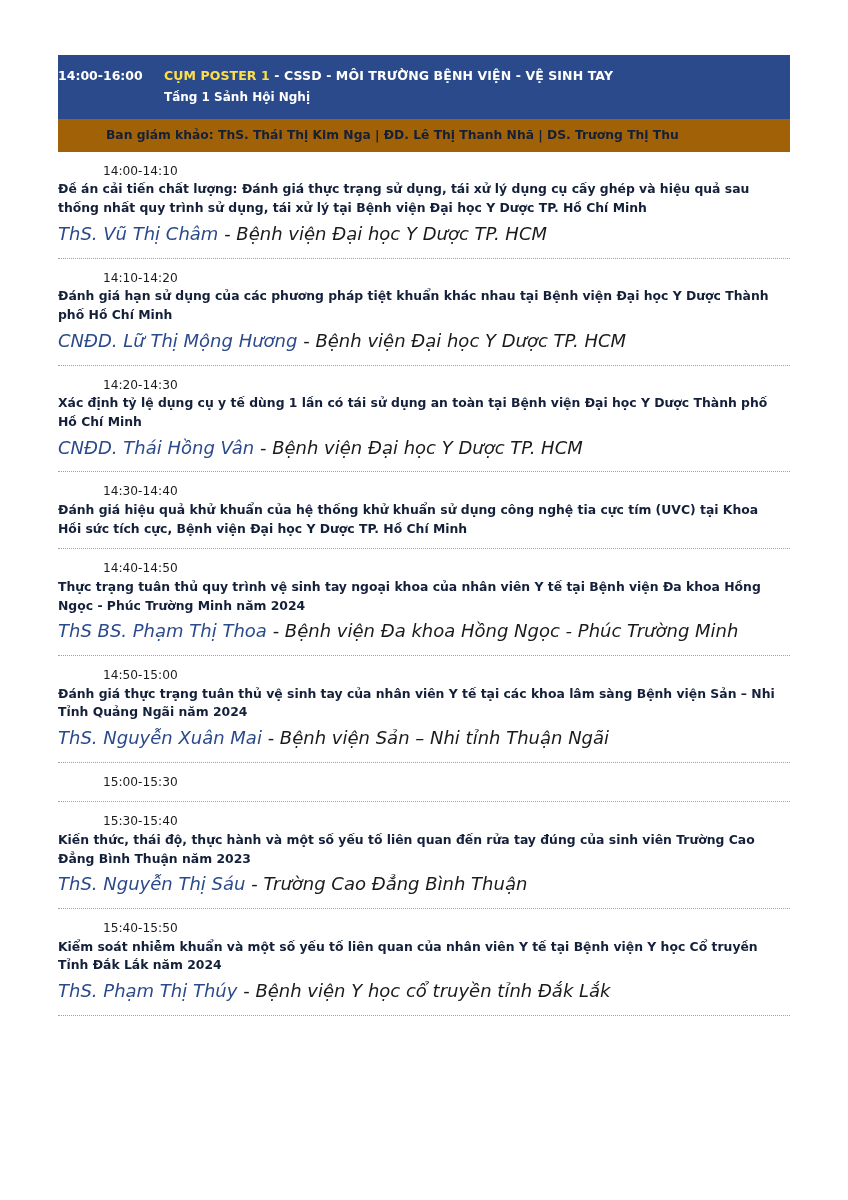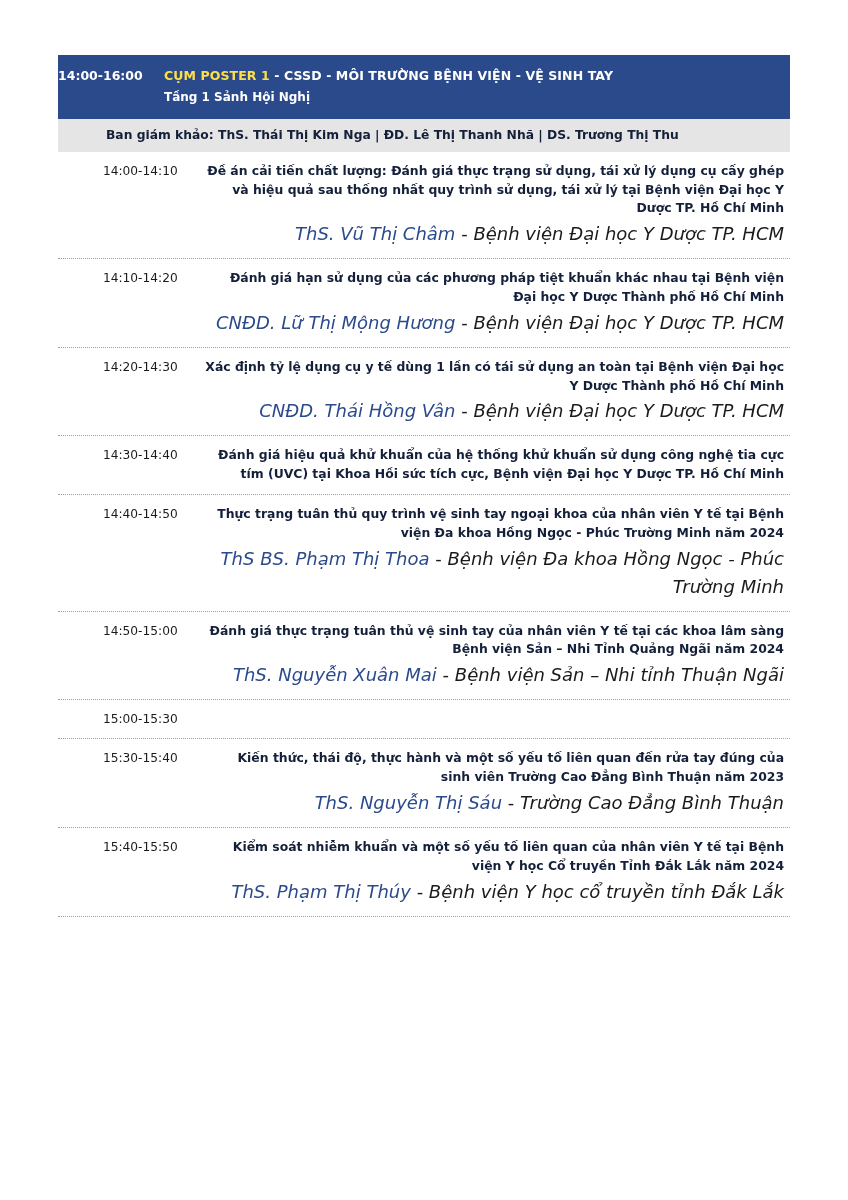--- a/index.html
+++ b/index.html
@@ -52,53 +52,53 @@
   }
   .session-room {
     font-size: 12px;
     font-weight: bold;
     line-height: 1.6;
     margin-top: 3px;
   }
 
   
   .judges-bar {
-    background: #e5e5e5;
+    background: #a16207;
     color: #14203a;
     font-size: 12.3px;
     font-weight: bold;
     padding: 8px 10px 8px 48px;
     line-height: 1.4;
   }
 
   
   .rows {
     margin-top: 0;
   }
   .row {
     display: flex;
     align-items: flex-start;
     border-bottom: 1px dotted #9aa2ad;
     padding: 10px 0 10px 0;
+    flex-direction: column;
   }
   .row:first-child {
     border-top: none;
   }
   .row .time {
     width: 147px;
     padding-left: 45px;
     font-size: 12.2px;
     line-height: 1.5;
     white-space: nowrap;
     color: #1a1a1a;
   }
   .row .content {
     flex: 1;
     padding-right: 6px;
-    text-align: right;
   }
   .talk-title {
     font-size: 12.4px;
     font-weight: bold;
     line-height: 1.52;
     color: #14203a;
   }
   .speaker-line {
     font-size: 18px;
     line-height: 1.55;

